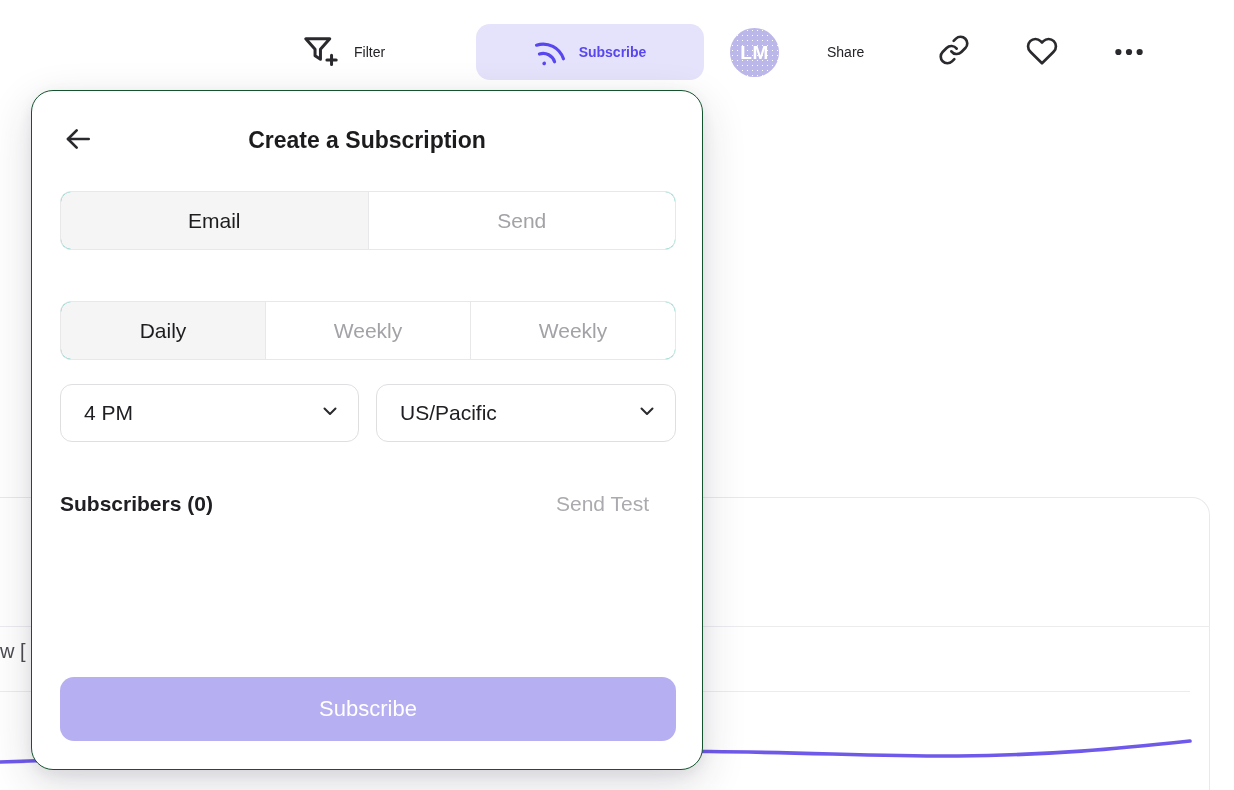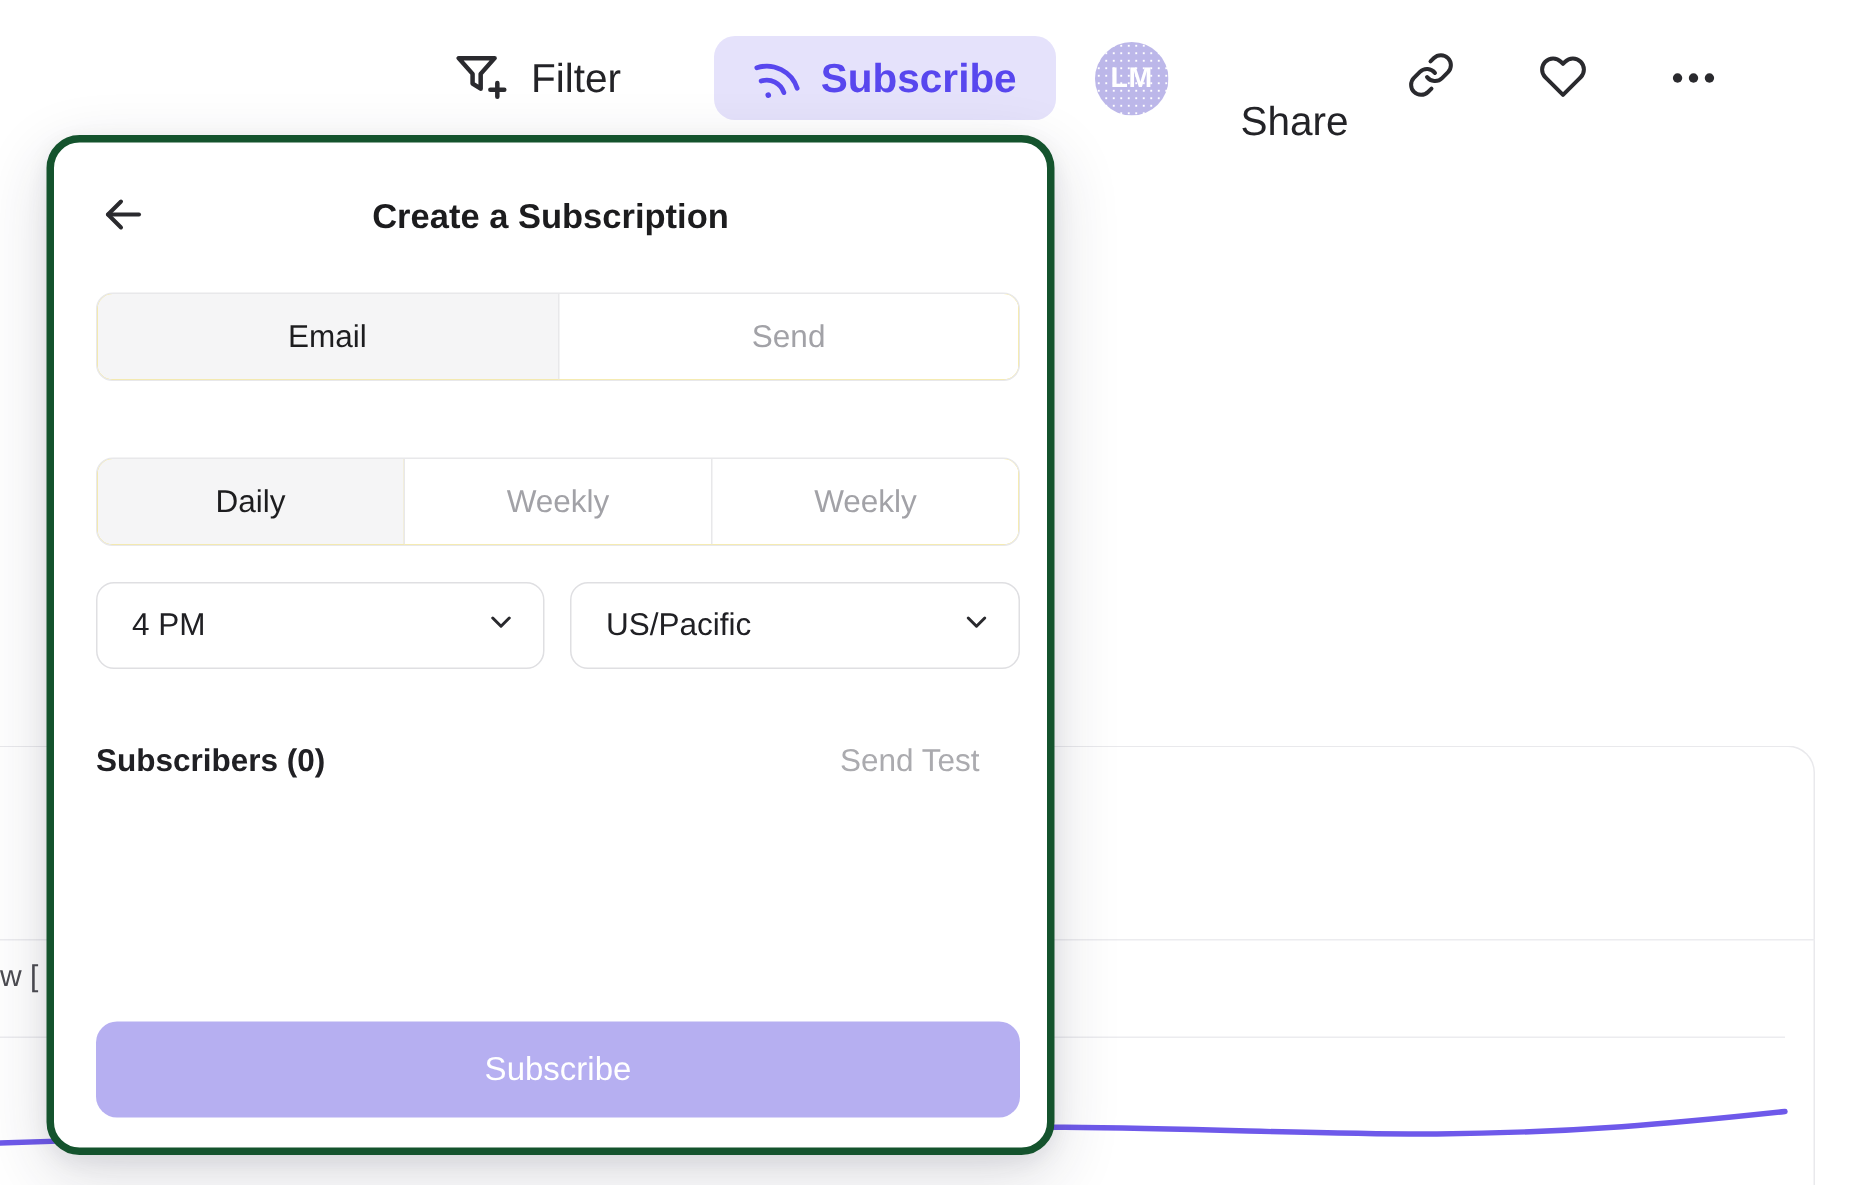--- a/index.html
+++ b/index.html
@@ -20,55 +20,55 @@
   .gridline.g2 { left:-24px; top:691px; width:1214px; }
   .bg-clipped-text {
     position:absolute; left:0px; top:640px; z-index:1;
     font-size:20px; color:#4c4c52; white-space:pre;
   }
   .bg-chart-svg { position:absolute; left:0; top:728px; z-index:1; }
 
   
   .toolbar { position:absolute; left:0; top:0; width:1234px; height:104px; z-index:5; }
   .tb-item { position:absolute; display:flex; align-items:center; cursor:pointer; }
-  .tb-label { font-size:27px; font-weight:500; color:#232327; }
+  .tb-label { font-size:14px; font-weight:500; color:#232327; }
   .filter-group { left:300px; top:33px; height:38px; gap:14px; }
   .subscribe-pill {
     left:476px; top:24px; width:228px; height:56px; border-radius:14px;
     background:#e5e2fb; display:flex; align-items:center; justify-content:center; gap:13px;
   }
   .subscribe-pill .tb-label { color:#5847ee; font-weight:700; }
   .avatar {
     position:absolute; left:730px; top:28px; width:49px; height:49px; border-radius:50%;
     background-color:#bcb7e9;
     background-image:radial-gradient(#ffffff 22%, rgba(255,255,255,0) 23%);
     background-size:5px 5px;
     display:flex; align-items:center; justify-content:center;
     color:#ffffff; font-size:19px; font-weight:700; letter-spacing:0.5px;
   }
-  .share-item { left:827px; top:33px; height:38px;margin-top:29px; }
+  .share-item { left:827px; top:33px; height:38px; }
   .icon-btn { position:absolute; width:36px; height:36px; display:flex; align-items:center; justify-content:center; cursor:pointer; }
   .link-btn { left:936px; top:34px; }
   .heart-btn { left:1024px; top:35px; }
   .more-btn { left:1111px; top:36px; }
   svg.stroke-ic { stroke:#2a2a2e; fill:none; stroke-width:2; stroke-linecap:round; stroke-linejoin:round; }
   svg.purple-ic { stroke:#5847ee; fill:none; stroke-width:2.4; stroke-linecap:round; stroke-linejoin:round; }
 
   
   .modal {
     position:absolute; left:31px; top:90px; width:672px; height:680px; z-index:10;
-    background:#ffffff; border:5px solid #14532d; border-radius:22px;
+    background:#ffffff; border:1px solid #14532d; border-radius:22px;
     box-shadow:0 14px 44px rgba(35,35,60,0.16), 0 4px 14px rgba(35,35,60,0.07);
   }
   .back-btn { position:absolute; left:30px; top:34px; width:32px; height:32px; display:flex; align-items:center; justify-content:center; cursor:pointer; }
   .modal-title { position:absolute; left:0; top:36px; width:100%; text-align:center; font-size:23px; font-weight:700; color:#1c1c1e; }
 
   .seg {
     position:absolute; left:28px; width:616px; height:59px;
-    border:1.5px solid #e8e8ea; border-radius:11px; background:#fde047;
+    border:1.5px solid #e8e8ea; border-radius:11px; background:#14b8a6;
     display:flex; overflow:hidden;
   }
   .seg-1 { top:100px; } .seg-2 { top:210px; }
   .seg-cell {
     flex:1; display:flex; align-items:center; justify-content:center;
     font-size:21px; color:#a2a2a7; cursor:pointer; background:#fff;
   }
   .seg-cell + .seg-cell { border-left:1.5px solid #e8e8ea; }
   .seg-cell.selected { background:#f5f5f6; color:#1d1d1f; font-weight:500; }
 

